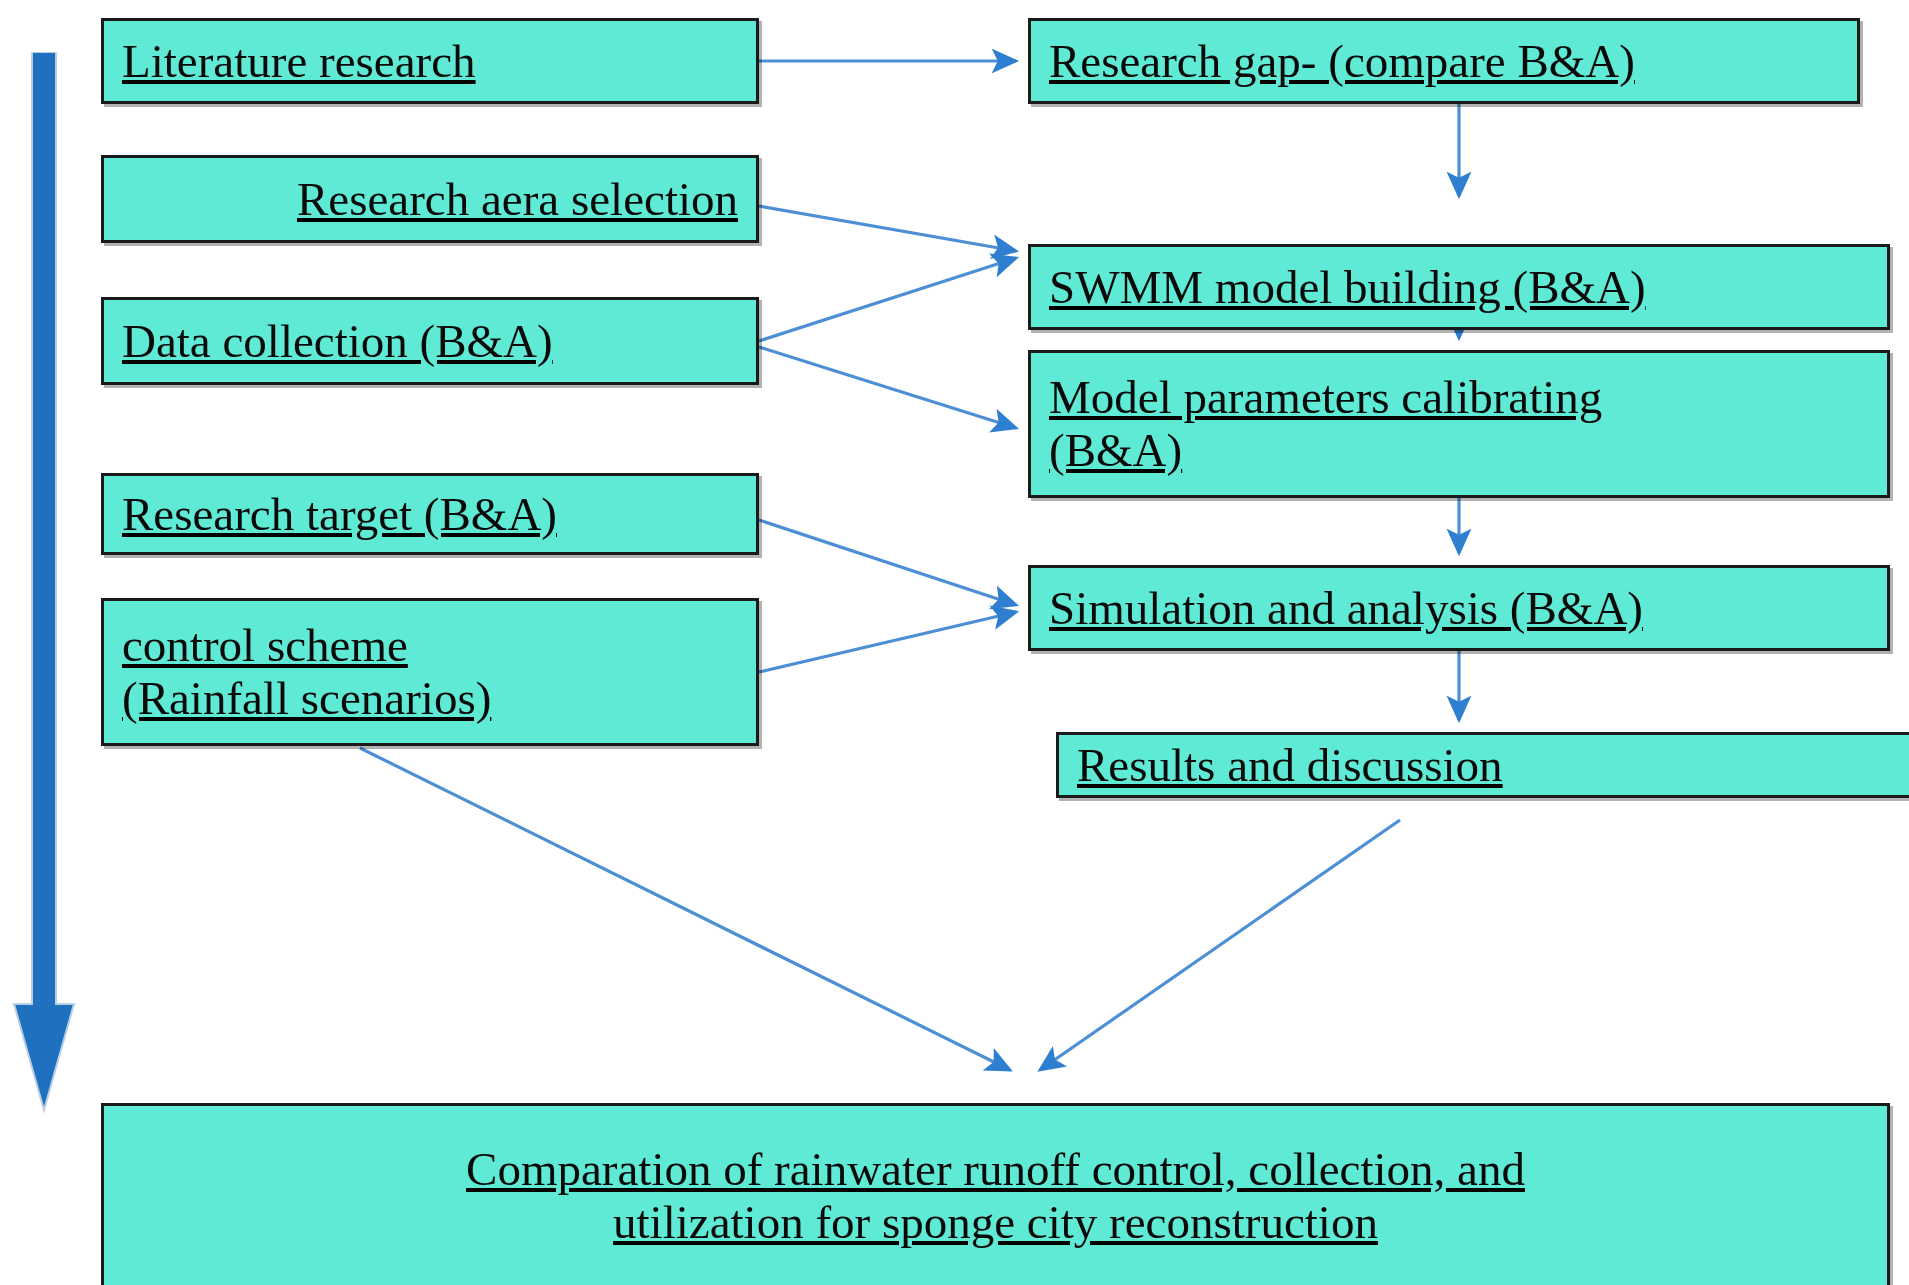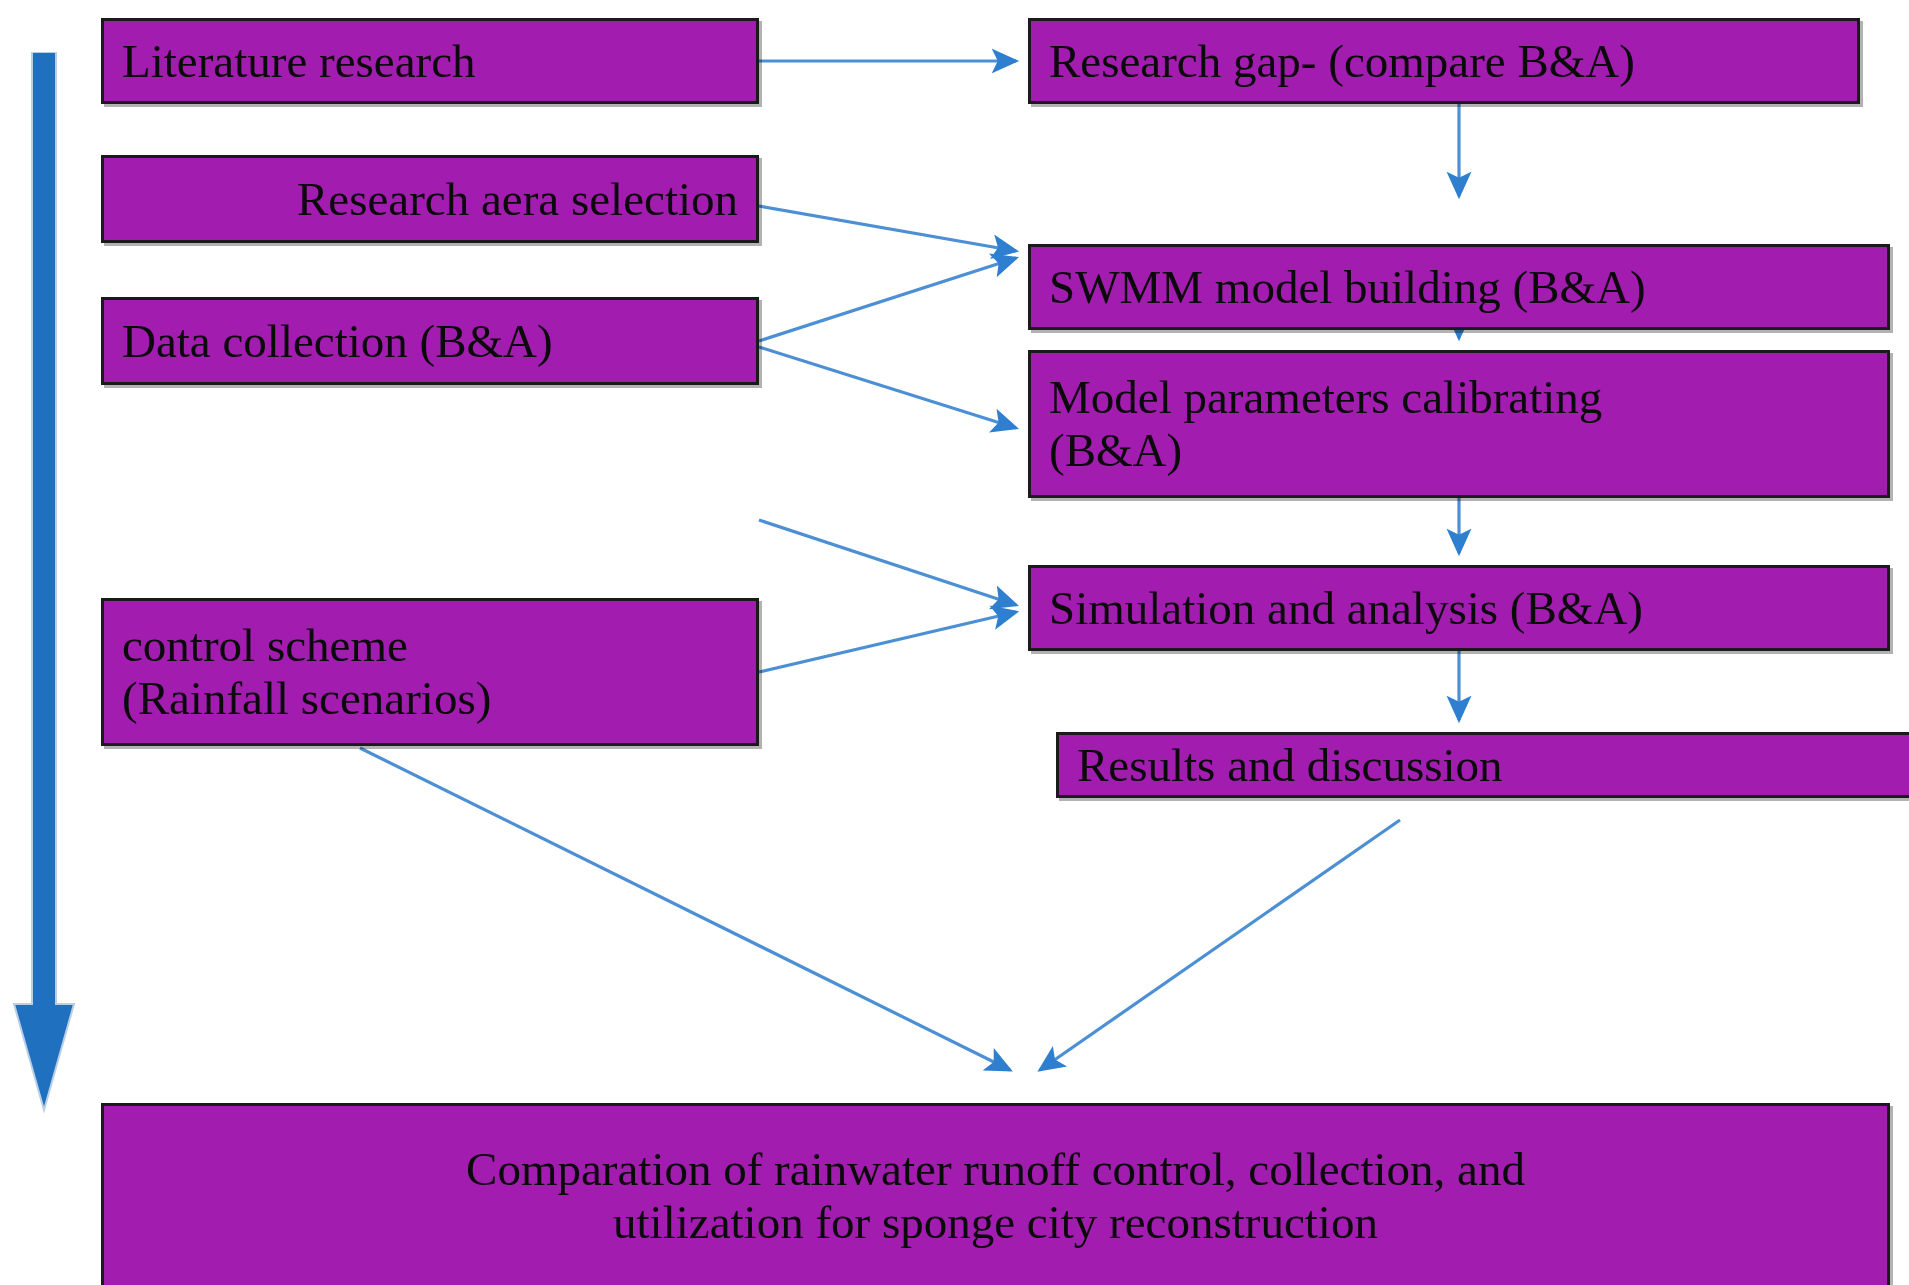--- a/index.html
+++ b/index.html
@@ -19,28 +19,29 @@
     position: absolute;
     left: 0;
     top: 0;
     width: 1909px;
     height: 1285px;
     pointer-events: none;
   }
   .node {
     position: absolute;
     box-sizing: border-box;
-    background: #a21caf;
+    background: #5eead4;
     border: 3px solid #1a1a1a;
     box-shadow: 3px 3px 0 rgba(0,0,0,0.30);
     display: flex;
     align-items: center;
     justify-content: flex-start;
     padding: 0 18px;
     z-index: 2;
+    text-decoration: underline;
   }
   .node .label {
     font-family: "Liberation Serif", "DejaVu Serif", serif;
     font-size: 47px;
     line-height: 1.12;
     color: #0a0a0a;
     white-space: pre-line;
     text-align: left;
   }
   .node.center .label {
@@ -103,20 +104,23 @@
   </div>
 
   <div class="node" style="left:101px; top:155px; width:658px; height:88px;justify-content:flex-end;">
     <span class="label">Research aera selection</span>
   </div>
 
   <div class="node" style="left:101px; top:297px; width:658px; height:88px;">
     <span class="label">Data collection (B&amp;A)</span>
   </div>
 
+  <div class="node" style="left:101px; top:473px; width:658px; height:82px;">
+    <span class="label">Research target (B&amp;A)</span>
+  </div>
 
   <div class="node" style="left:101px; top:598px; width:658px; height:148px;">
     <span class="label">control scheme
 (Rainfall scenarios)</span>
   </div>
 
   <div class="node" style="left:1028px; top:18px; width:832px; height:86px;">
     <span class="label">Research gap- (compare B&amp;A)</span>
   </div>
 

